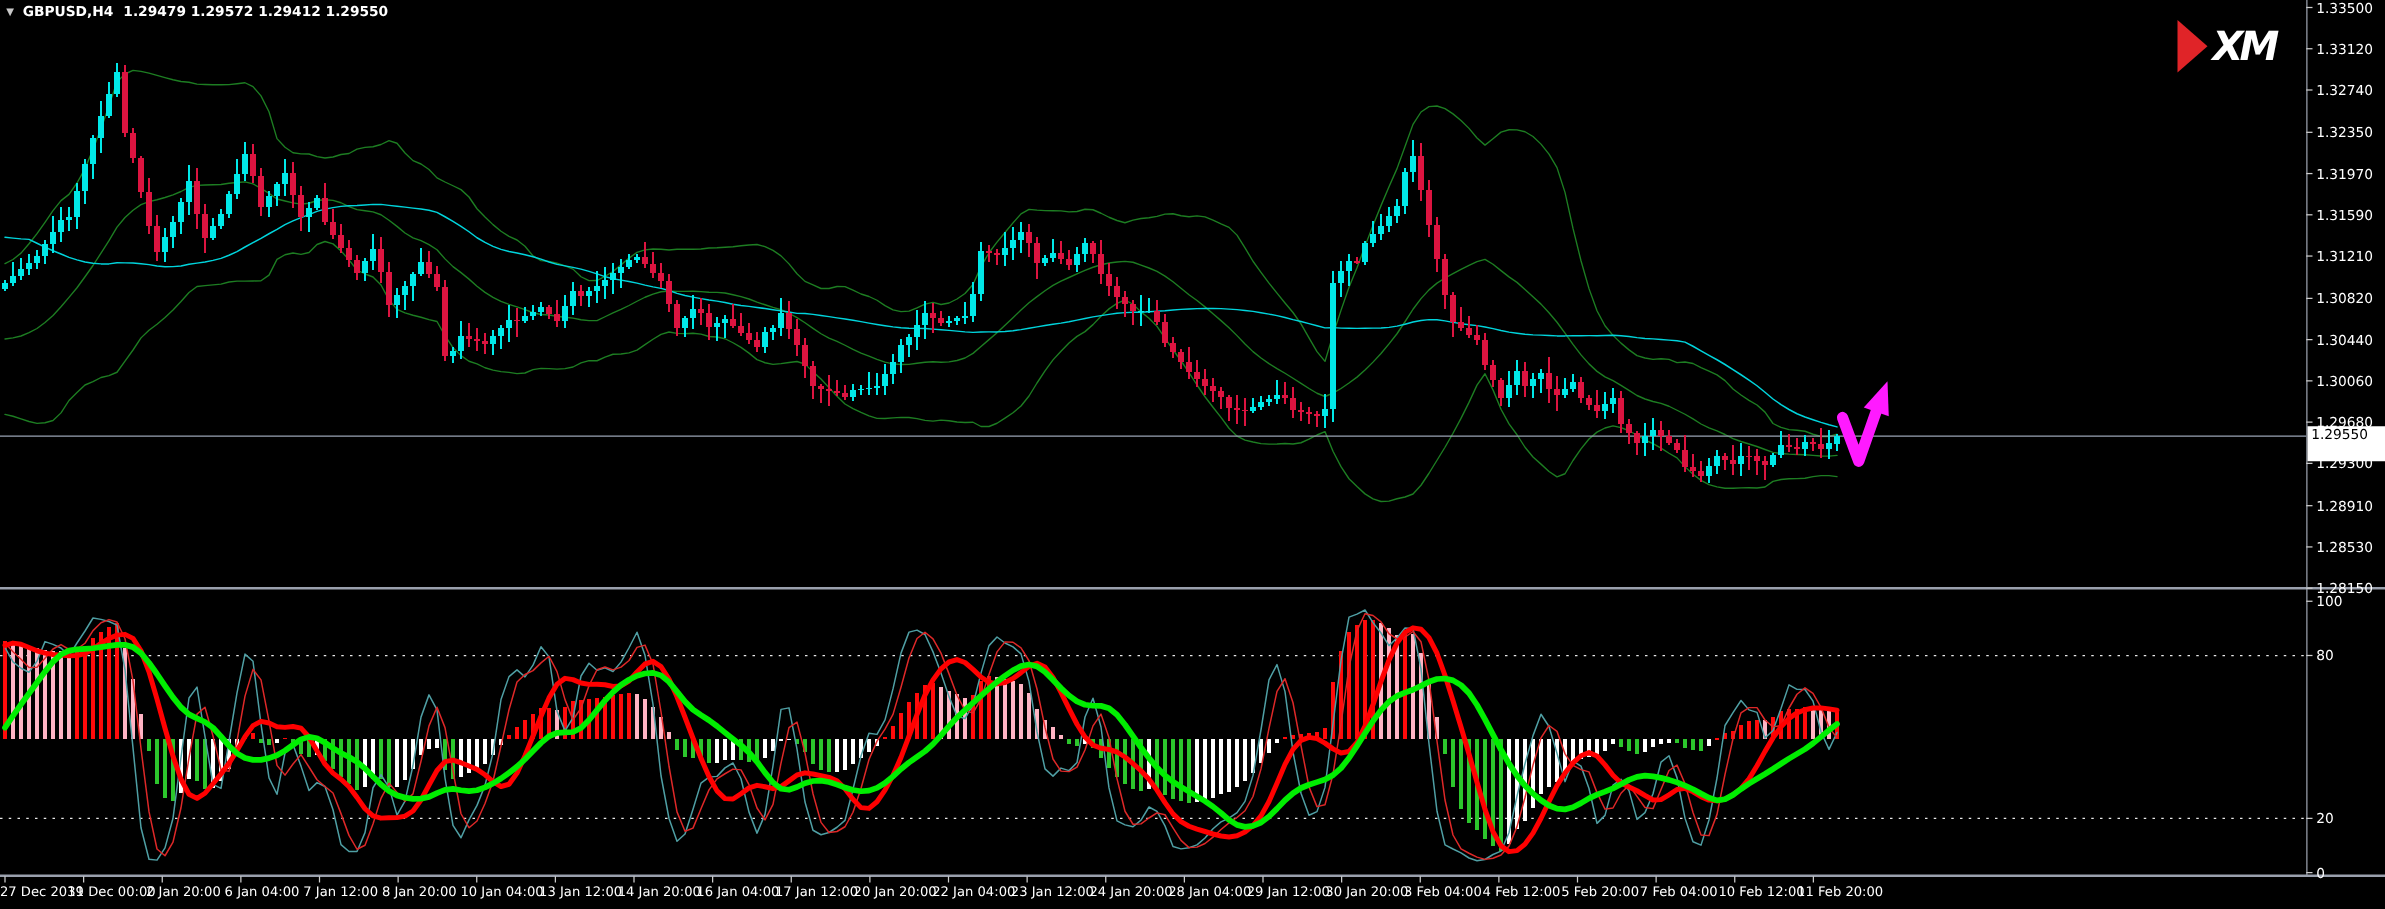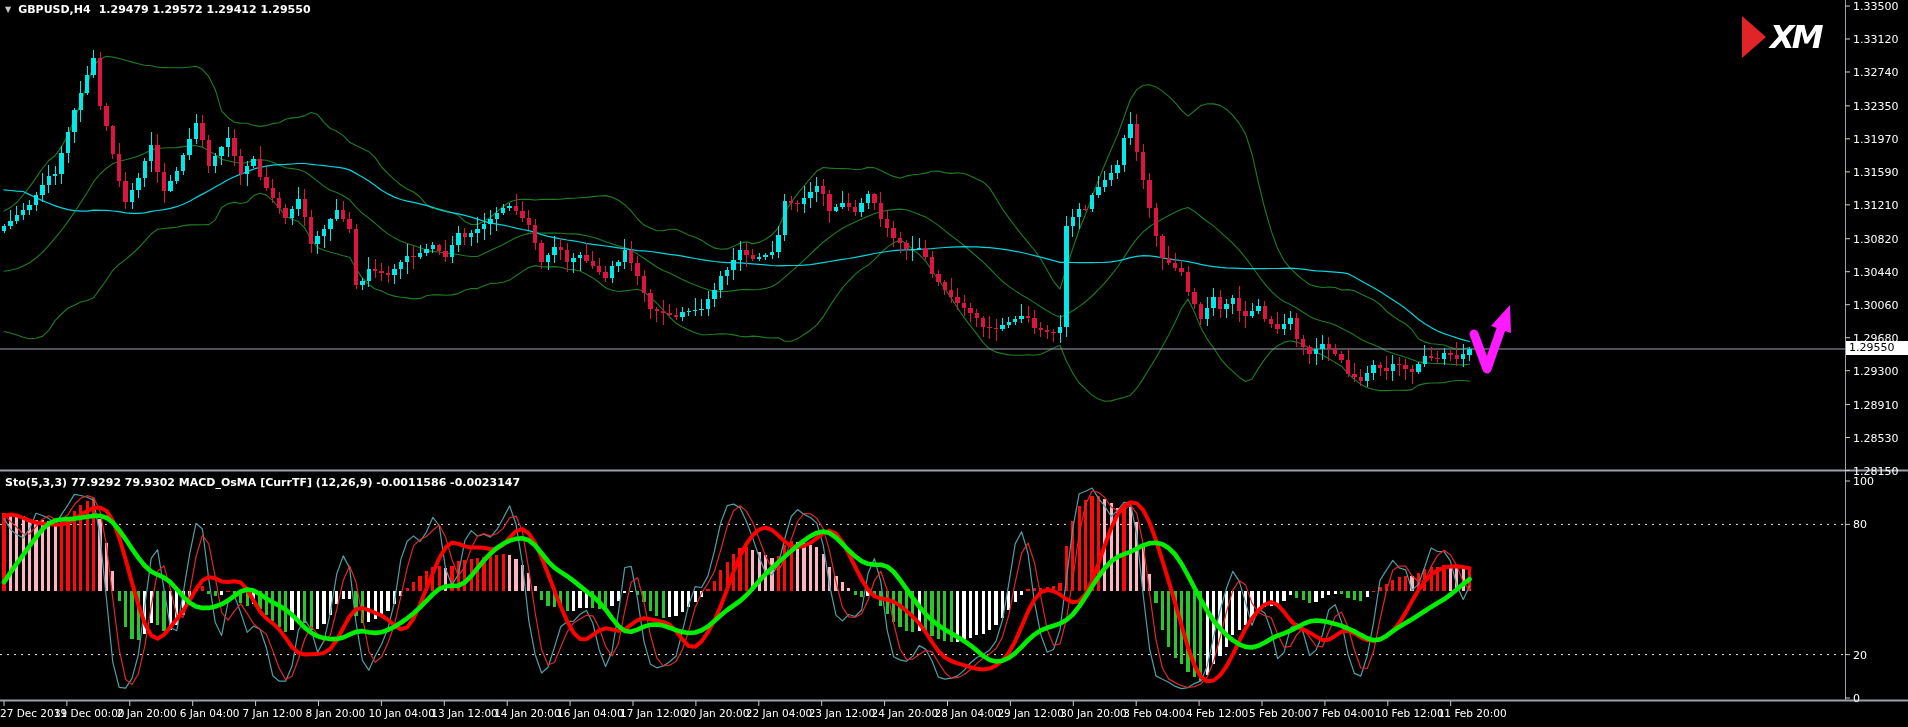--- a/index.html
+++ b/index.html
@@ -8,21 +8,21 @@
   #chart{position:absolute;left:0;top:0;}
   .title{position:absolute;left:5px;top:3px;color:#fff;font-size:11px;font-weight:700;
          white-space:nowrap;z-index:5;text-align:center;}
   .title .tri{color:#c8c8c8;font-size:8px;vertical-align:1px;margin-right:7px;}
   .title .q{margin-left:8px;font-weight:700;}
   .sub-label{position:absolute;left:5px;top:476px;color:#fff;font-size:11px;font-weight:700;
          white-space:nowrap;z-index:5;}
   #logo{position:absolute;left:1740px;top:14px;z-index:5;display:flex;align-items:center;}
   #logo .xm-text{color:#fff;font-size:32px;font-weight:700;font-style:italic;
          letter-spacing:-3px;line-height:44px;margin-left:0;}
-  #pricebox{position:absolute;left:1846px;top:341px;width:59px;height:14px;background:#fff;
+  #pricebox{position:absolute;left:1846px;top:341px;width:59px;height:28px;background:#fff;
          color:#000;font-size:11px;line-height:14px;padding-left:3px;z-index:6;}
   text{font-family:"DejaVu Sans",sans-serif;}
 </style>
 </head>
 <body>
 
 <div id="app">
   <svg id="chart" width="1908" height="727">
       <rect x="0" y="0" width="1908" height="727" fill="#000000"></rect>
       <defs>
@@ -832,21 +832,20 @@
       <line x1="1387.8" y1="701" x2="1387.8" y2="706" stroke="#cccccc" stroke-width="1"></line>
       <text x="1374.8" y="717" fill="#ffffff" font-size="10.5">10 Feb 12:00</text>
       <line x1="1450.7" y1="701" x2="1450.7" y2="706" stroke="#cccccc" stroke-width="1"></line>
       <text x="1437.7" y="717" fill="#ffffff" font-size="10.5">11 Feb 20:00</text>
     </svg>
 
   <div class="title">
     <span class="tri">▼</span><span>GBPUSD,H4</span><span class="q">1.29479 1.29572 1.29412 1.29550</span>
   </div>
 
-  <div class="sub-label">Sto(5,3,3) 77.9292 79.9302  MACD_OsMA [CurrTF] (12,26,9) -0.0011586 -0.0023147</div>
 
   <div id="logo">
     <svg width="30" height="46">
       <polygon points="2,2 26,23 2,44" fill="#e02428"></polygon>
     </svg>
     <span class="xm-text">XM</span>
   </div>
 
   <div id="pricebox">1.29550</div>
 </div>

